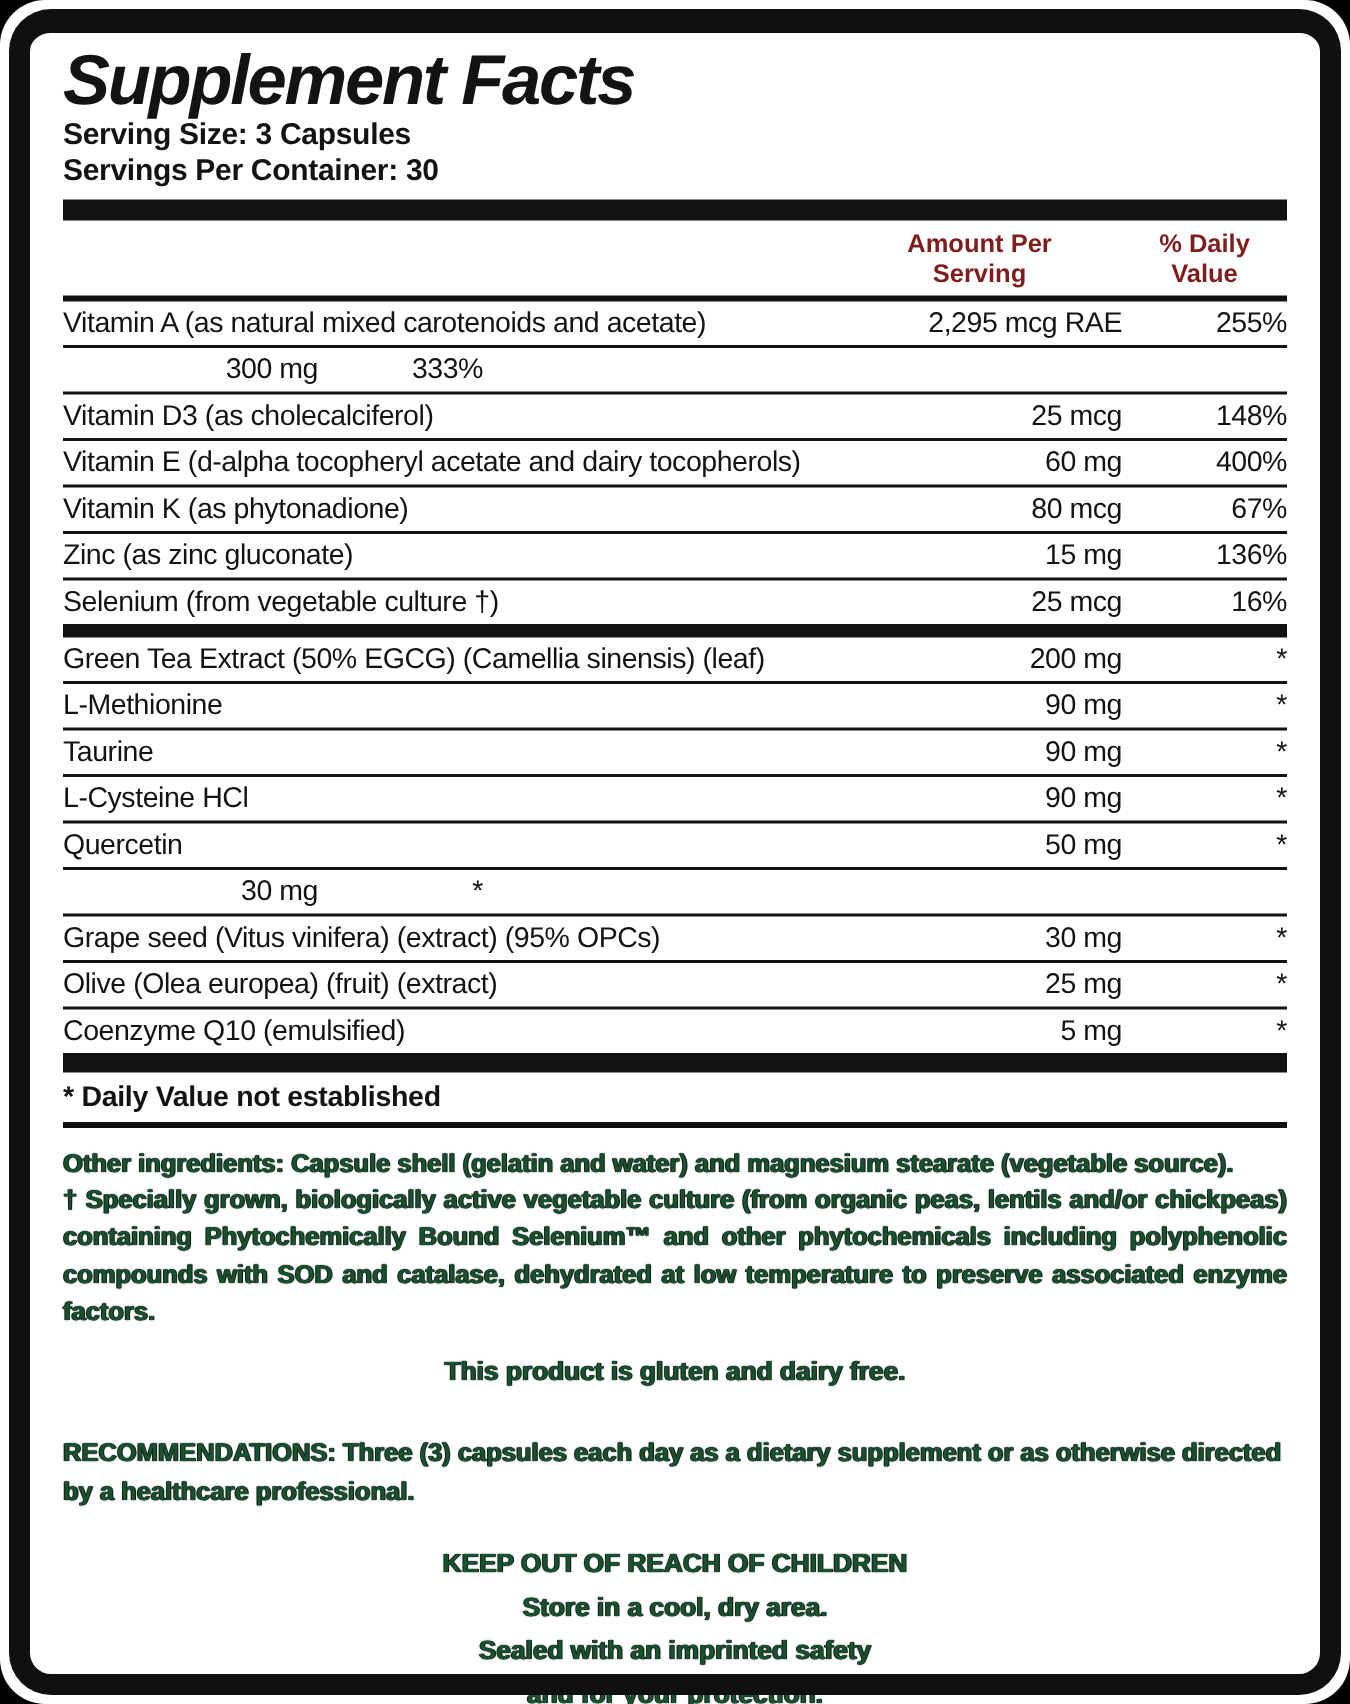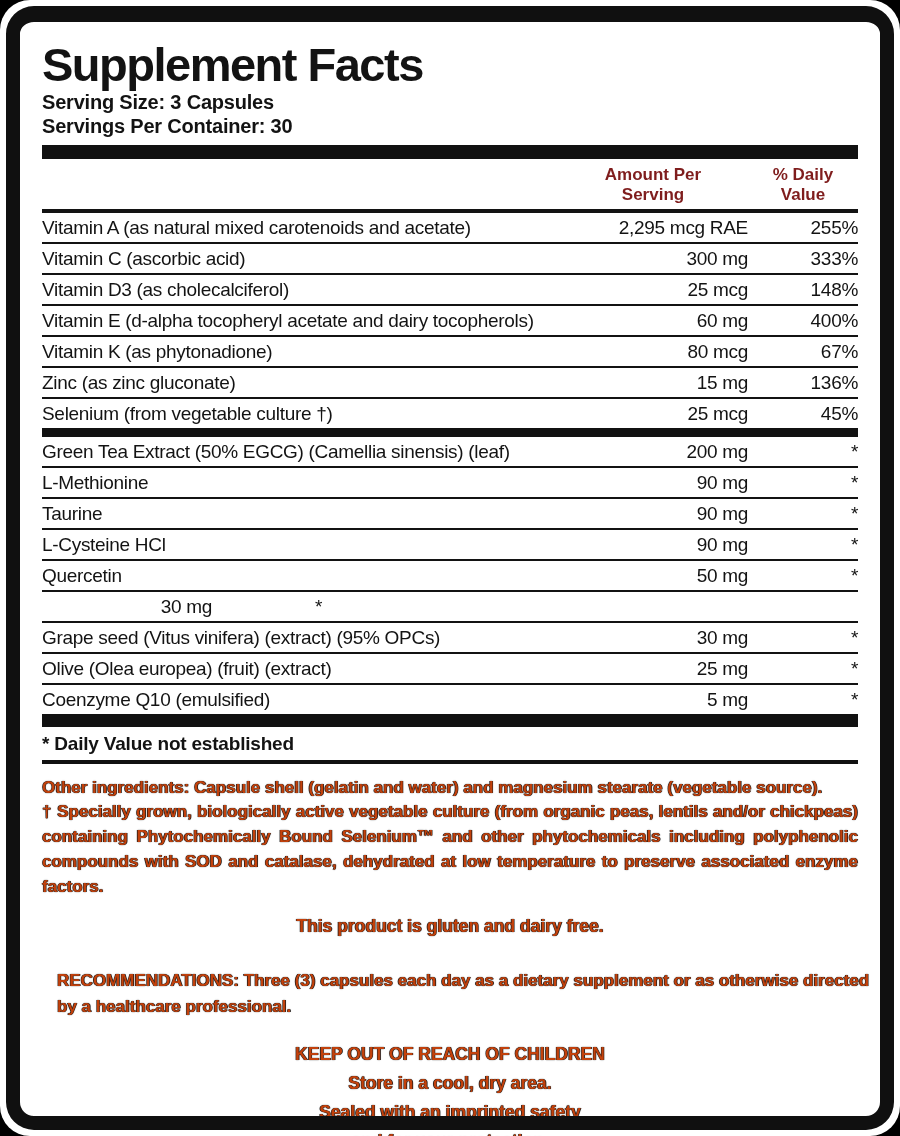--- a/index.html
+++ b/index.html
@@ -8,46 +8,46 @@
   .sheet {
     position:relative; width:900px; height:1136px; background:#fff;
     overflow:hidden; border-radius:30px;
   }
   .frame {
     position:absolute; inset:6px; border:14px solid #101010;
     border-top-width:16px; border-radius:28px; pointer-events:none; z-index:5;
   }
   .inner { position:relative; padding:24px 42px 0 42px; }
   
-  .sf-title { font-size:47px; font-weight:bold; letter-spacing:-1.5px; color:#131313; line-height:50px; margin-top:16px; }
+  .sf-title { font-size:47px; font-weight:bold; letter-spacing:-1.5px; color:#131313; line-height:50px; margin-top:4px;font-style:italic; }
   .sf-serving { font-size:20px; font-weight:bold; color:#131313; line-height:24px; letter-spacing:-0.2px; }
   .bar { background:#111; width:100%; }
   .bar-1 { height:14px; margin-top:7px; }
   .bar-2 { height:9px; }
   .bar-3 { height:13px; }
   .hdr-row { display:flex; align-items:flex-end; border-bottom:4px solid #131313; padding:6px 0 4px 0; }
   .hdr-spacer { flex:1; }
   .hdr-col { font-weight:bold; font-size:17px; line-height:20px; text-align:center; color:#7f1d1d; white-space:pre-line; }
   .hdr-amount { width:190px; }
   .hdr-dv { width:110px; }
   .row { display:flex; border-bottom:2px solid #131313; padding:3.5px 0; font-size:19px; line-height:22px; color:#131313; letter-spacing:-0.3px; }
   .row:last-child { border-bottom:none; }
   .col-name { flex:1; text-align:left; }
   .col-amount { width:170px; text-align:right; }
   .col-dv { width:110px; text-align:right; }
   .footnote-row { font-size:19px; font-weight:bold; color:#131313; padding:6px 0 5px 0; letter-spacing:-0.2px; }
   .panel-bottom-rule { height:4px; background:#111; width:100%; }
   
-  .smudge { font-weight:bold; color:#c2410c; text-shadow:0 0 1.2px #1b1b1b, 0.6px 0 0 #1b1b1b, -0.6px 0 0 #1b1b1b; }
+  .smudge { font-weight:bold; color:#14532d; text-shadow:0 0 1.2px #1b1b1b, 0.6px 0 0 #1b1b1b, -0.6px 0 0 #1b1b1b; }
   .lower { padding:10px 0 0 0; }
   .other-ing { font-size:17px; line-height:22px; margin-top:3px; }
   .culture { font-size:17px; line-height:25px; text-align:justify; }
   .centered { text-align:center; }
   .gluten { font-size:17.5px; margin-top:17px; }
-  .recs { font-size:17px; line-height:26px; margin-top:31px; width:830px;margin-left:15px; }
+  .recs { font-size:17px; line-height:26px; margin-top:31px; width:830px; }
   .keepout { margin-top:20px; font-size:17.5px; line-height:29px; }
 </style>
 </head>
 <body>
 
 <div class="sheet">
   <div class="frame"></div>
   <div class="inner">
 
     <div>
@@ -65,21 +65,20 @@
 Value</div>
       </div>
 
       <div id="nutrient-rows">
           <div class="row">
             <span class="col-name">Vitamin A (as natural mixed carotenoids and acetate)</span>
             <span class="col-amount">2,295 mcg RAE</span>
             <span class="col-dv">255%</span>
           </div>
           <div class="row">
-            <span class="col-name">Vitamin C (ascorbic acid)</span>
             <span class="col-amount">300 mg</span>
             <span class="col-dv">333%</span>
           </div>
           <div class="row">
             <span class="col-name">Vitamin D3 (as cholecalciferol)</span>
             <span class="col-amount">25 mcg</span>
             <span class="col-dv">148%</span>
           </div>
           <div class="row">
             <span class="col-name">Vitamin E (d-alpha tocopheryl acetate and dairy tocopherols)</span>
@@ -92,21 +91,21 @@
             <span class="col-dv">67%</span>
           </div>
           <div class="row">
             <span class="col-name">Zinc (as zinc gluconate)</span>
             <span class="col-amount">15 mg</span>
             <span class="col-dv">136%</span>
           </div>
           <div class="row">
             <span class="col-name">Selenium (from vegetable culture †)</span>
             <span class="col-amount">25 mcg</span>
-            <span class="col-dv">45%</span>
+            <span class="col-dv">16%</span>
           </div>
         </div>
 
       <div class="bar bar-2"></div>
 
       <div id="botanical-rows">
           <div class="row">
             <span class="col-name">Green Tea Extract (50% EGCG) (Camellia sinensis) (leaf)</span>
             <span class="col-amount">200 mg</span>
             <span class="col-dv">*</span>

